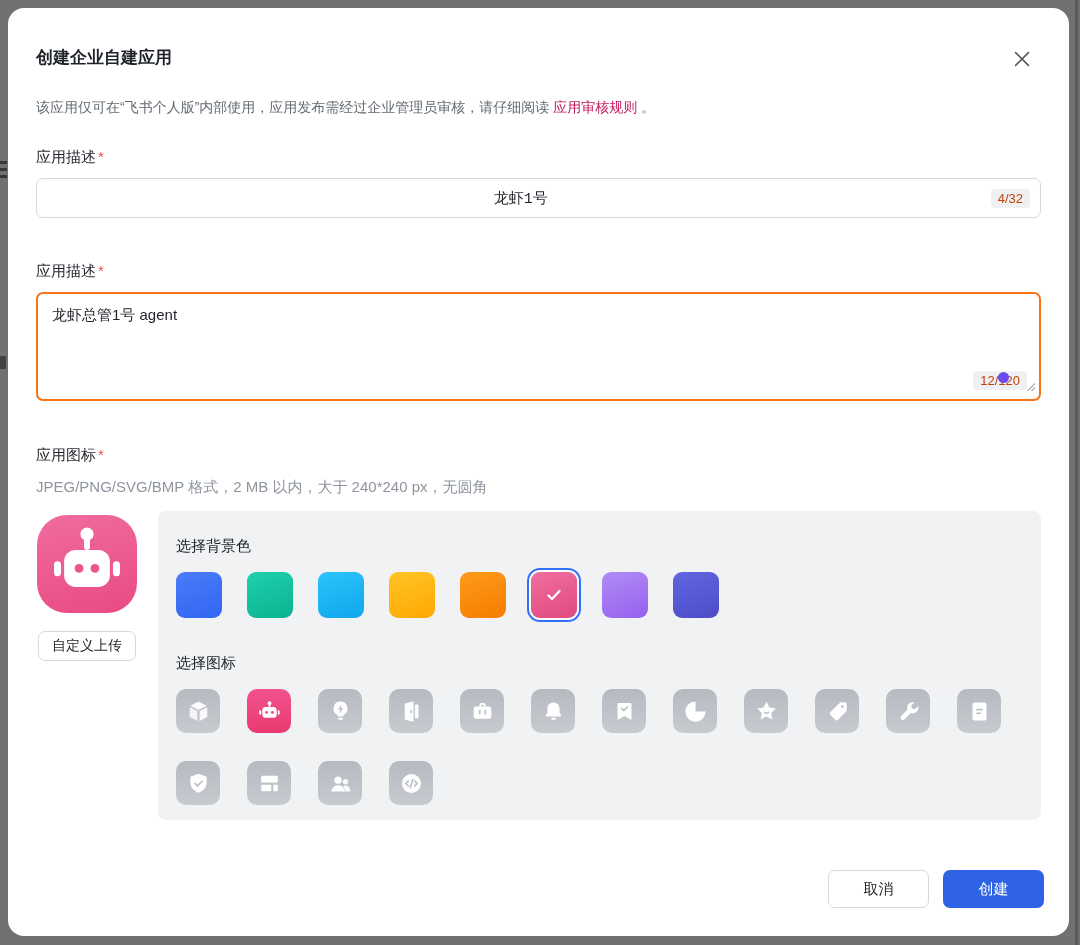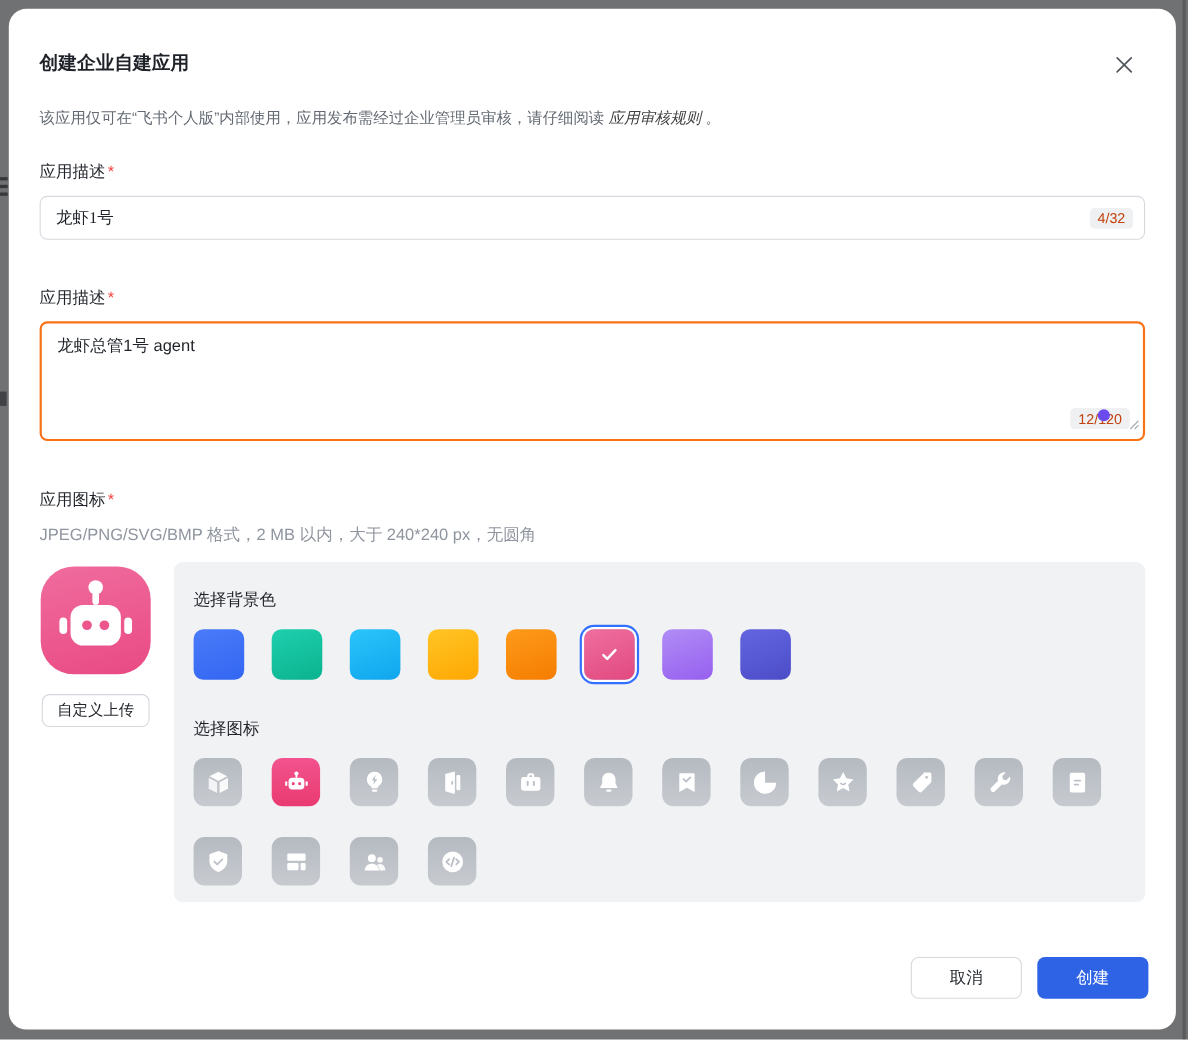--- a/index.html
+++ b/index.html
@@ -19,32 +19,33 @@
     background:#ffffff; border-radius:16px;
     padding:38px 28px; overflow:hidden;
   }
 
   .dialog-header { display:flex; justify-content:space-between; align-items:flex-start; }
   .dialog-title { font-size:17px; font-weight:600; line-height:24px; color:#1f2329; }
   .close-btn { width:26px; height:26px; border:none; background:transparent; cursor:pointer;
     display:flex; align-items:center; justify-content:center; margin-right:6px; }
 
   .dialog-subtitle { margin-top:24px; font-size:14px; line-height:22px; color:#646a73; }
-  .dialog-subtitle .rule-link { color:#404040; cursor:pointer; text-decoration:none;font-style:italic; }
+  .dialog-subtitle .rule-link { color:#be185d; cursor:pointer; text-decoration:none; }
 
   .field-label { margin-top:30px; font-size:15px; font-weight:500; line-height:18px; color:#1f2329; }
   .req-mark { color:#f54a45; margin-left:2px; font-weight:400; }
 
   .text-input-wrap {
     margin-top:12px; height:40px; border:1px solid #d5d8dd; border-radius:7px;
     display:flex; align-items:center; padding:0 10px 0 14px; background:#fff;
   }
   .text-input-wrap input {
     flex:1; border:none; outline:none; font-size:15px; color:#1f2329; background:transparent;
-    font-family:Liberation Serif, serif;
+    font-family:Liberation Mono, monospace;
+    text-align:center;
   }
   .counter-badge {
     background:#eff0f2; border-radius:4px; padding:2px 7px;
     font-size:13px; color:#c2410c; white-space:nowrap;
   }
 
   .textarea-wrap { position:relative; margin-top:12px; height:109px;
     border:2px solid #f97316; border-radius:7px; background:#fff; }
   .textarea-wrap textarea {
     width:100%; height:100%; border:none; outline:none; resize:none;

